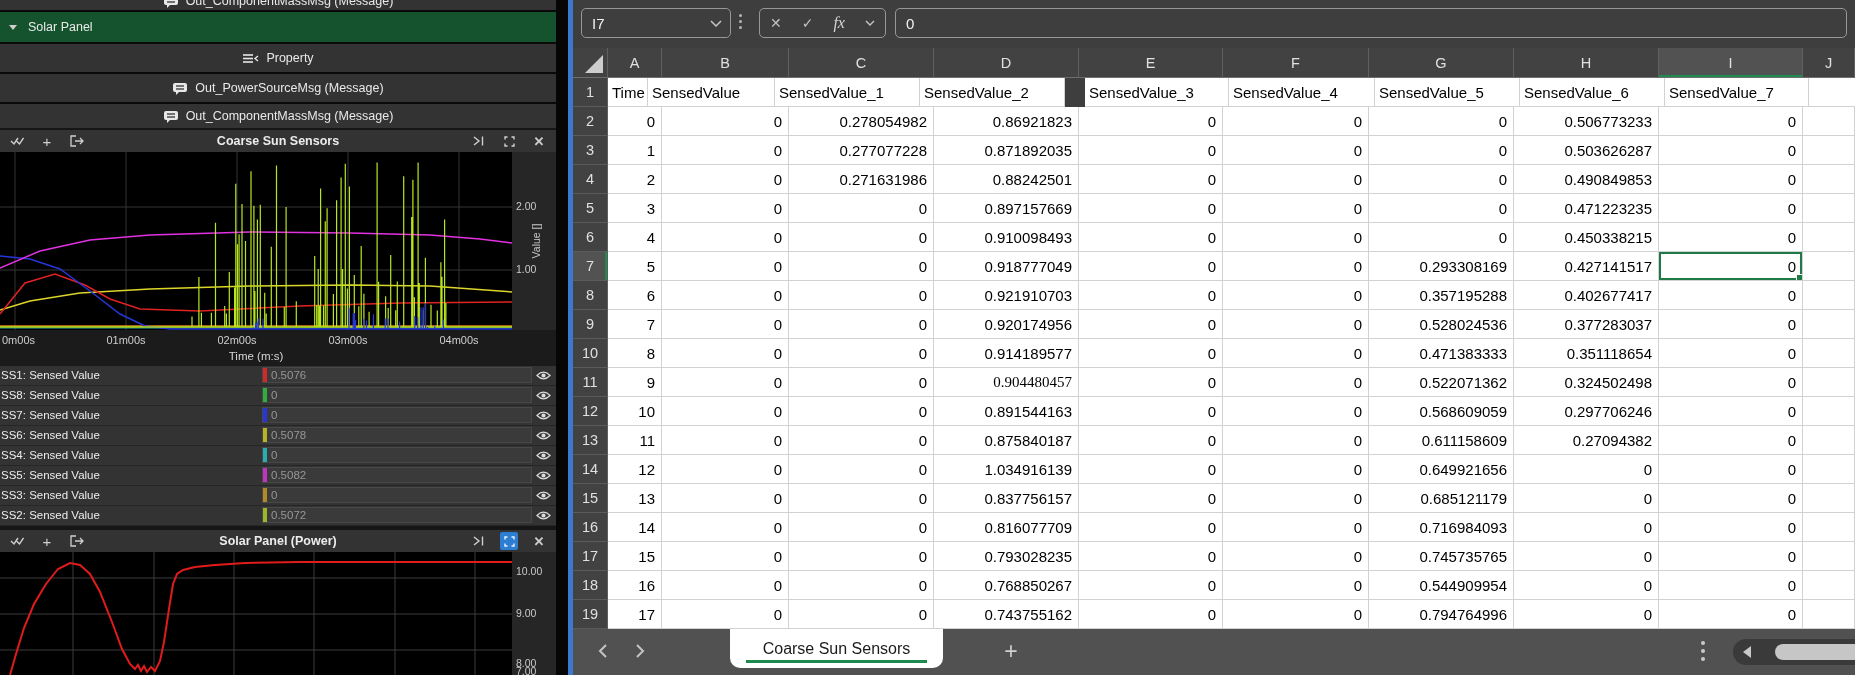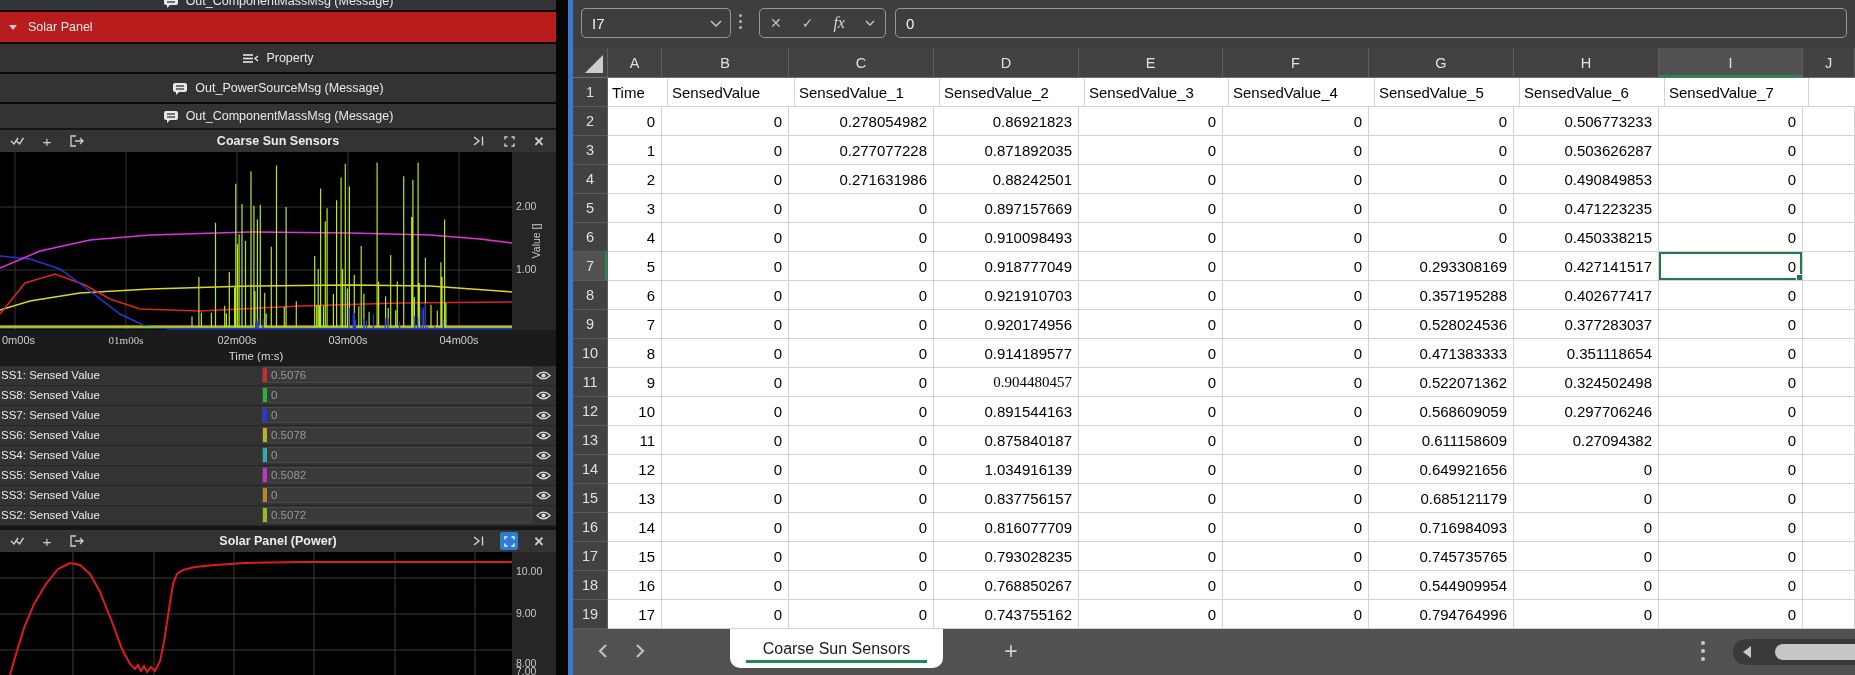--- a/index.html
+++ b/index.html
@@ -5,21 +5,21 @@
   html,body{margin:0;padding:0;background:#000;}
   .app{position:relative;width:1855px;height:675px;overflow:hidden;
        font-family:"Liberation Sans",sans-serif;background:#0a0a0a;}
   
   .lp{position:absolute;left:0;top:0;width:556px;height:675px;background:#161616;}
   .trow{position:absolute;left:0;width:556px;background:#333;display:flex;align-items:center;
         justify-content:center;gap:7px;color:#e9e9e9;font-size:12.5px;}
   .sep{position:absolute;left:0;width:556px;height:2px;background:#0a0a0a;}
   .partial{position:absolute;top:0;left:0;width:556px;height:10px;overflow:hidden;background:#333;}
   .partial .trow{position:relative;height:22px;transform:translateY(-10px);width:100%;}
-  .solar{justify-content:flex-start;padding-left:9px;background:#b91c1c;font-weight:400;}
+  .solar{justify-content:flex-start;padding-left:9px;background:#14532d;font-weight:400;}
   .tri-down{width:0;height:0;border-left:4px solid transparent;border-right:4px solid transparent;
             border-top:5px solid #cfcfcf;margin-right:4px;}
   .phdr{position:absolute;left:0;width:556px;height:22px;background:#333;display:flex;
         align-items:center;color:#ececec;font-size:12.5px;font-weight:700;}
   .phdr .title{position:absolute;left:0;right:0;text-align:center;font-weight:600;}
   .hicons{display:flex;align-items:center;gap:12px;z-index:2;}
   .hicons.l{margin-left:8px;} .hicons.r{position:absolute;right:8px;}
   .icon-btn{display:flex;align-items:center;justify-content:center;width:18px;height:18px;color:#cfcfcf;}
   .icon-btn.active{background:#2d7dd2;border-radius:2px;}
   .plus-glyph{font-size:15px;color:#cfcfcf;font-weight:400;line-height:1;}
@@ -210,21 +210,21 @@
         </svg>
     </div>
     <div class="gutter" style="top:152px;left:512px;width:44px;height:178px">
       <span class="gut-lab" style="top:48px">2.00</span>
       <span class="gut-lab" style="top:111px">1.00</span>
       <span class="ylab-rot">Value []</span>
     </div>
     <div class="xaxis" style="top:330px;height:36px">
       <div id="sun-xticks">
           <span class="xtick" style="left: 2px;">0m00s</span>
-          <span class="xtick" style="left: 96px; width: 60px; text-align: center; font-family: Liberation Serif, serif;">01m00s</span>
+          <span class="xtick" style="left: 96px; width: 60px; text-align: center;">01m00s</span>
           <span class="xtick" style="left: 207px; width: 60px; text-align: center;">02m00s</span>
           <span class="xtick" style="left: 318px; width: 60px; text-align: center;">03m00s</span>
           <span class="xtick" style="left: 429px; width: 60px; text-align: center;">04m00s</span>
         </div>
       <div class="xtitle">Time (m:s)</div>
     </div>
 
     <div class="legend" id="sun-legend" style="top:366px">
         <div class="lrow">
           <span class="lab">SS1: Sensed Value</span>
@@ -432,25 +432,25 @@
         <div class="hcell" style="width: 144px;">E</div>
         <div class="hcell" style="width: 146px;">F</div>
         <div class="hcell" style="width: 145px;">G</div>
         <div class="hcell" style="width: 145px;">H</div>
         <div class="hcell selcol" style="width: 144px;">I</div>
         <div class="hcell" style="width: 52px;">J</div>
       </div>
     <div class="gridbody" id="gridbody">
         <div class="grow">
           <div class="rnum" style="width: 35px;">1</div>
-          <div class="cell str" style="width: 60px;">Time</div>
+          <div class="cell str" style="width: 40px;">Time</div>
           <div class="cell str" style="width: 127px;">SensedValue</div>
           <div class="cell str" style="width: 145px;">SensedValue_1</div>
           <div class="cell str" style="width: 145px;">SensedValue_2</div>
-          <div class="cell str" style="width: 144px;">SensedValue_3</div>
+          <div class="cell str" style="width: 144px; margin-left: 20px;">SensedValue_3</div>
           <div class="cell str" style="width: 146px;">SensedValue_4</div>
           <div class="cell str" style="width: 145px;">SensedValue_5</div>
           <div class="cell str" style="width: 145px;">SensedValue_6</div>
           <div class="cell str" style="width: 144px;">SensedValue_7</div>
           <div class="cell" style="width: 52px;"></div>
         </div>
         <div class="grow">
           <div class="rnum" style="width: 35px;">2</div>
           <div class="cell" style="width: 54px;">0</div>
           <div class="cell" style="width: 127px;">0</div>

